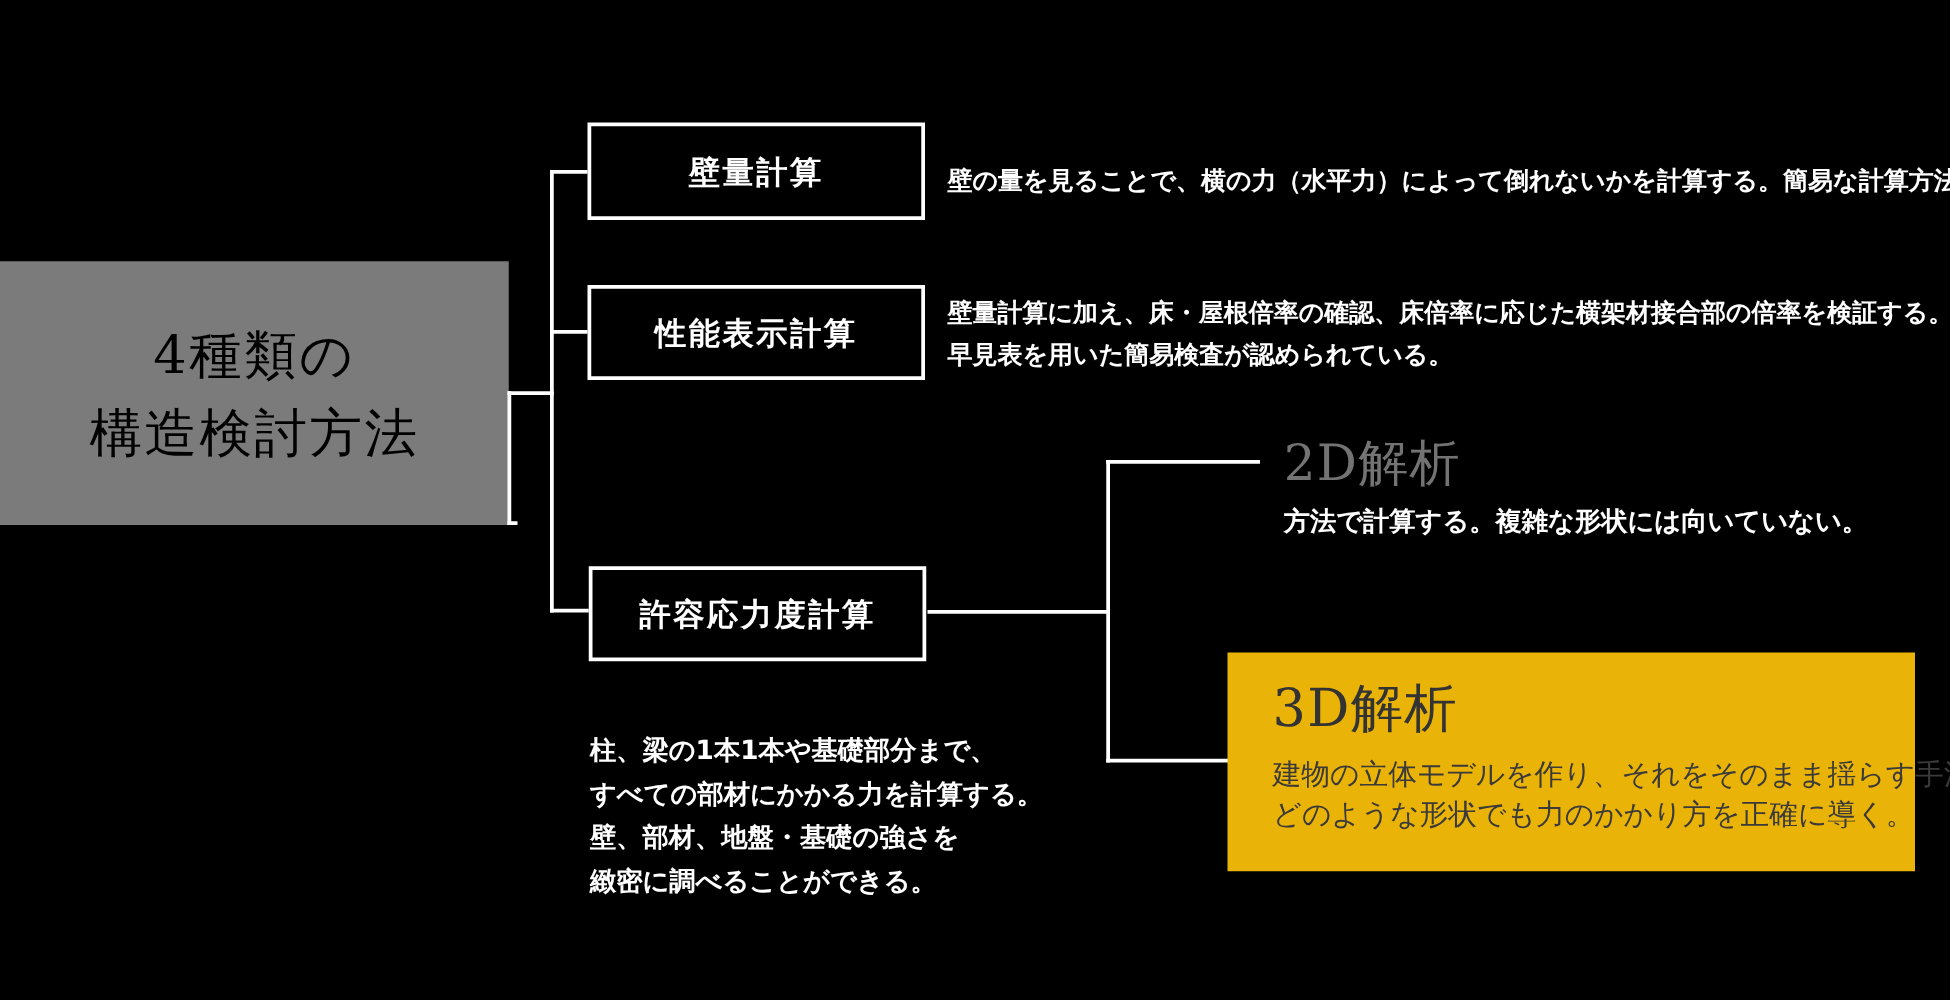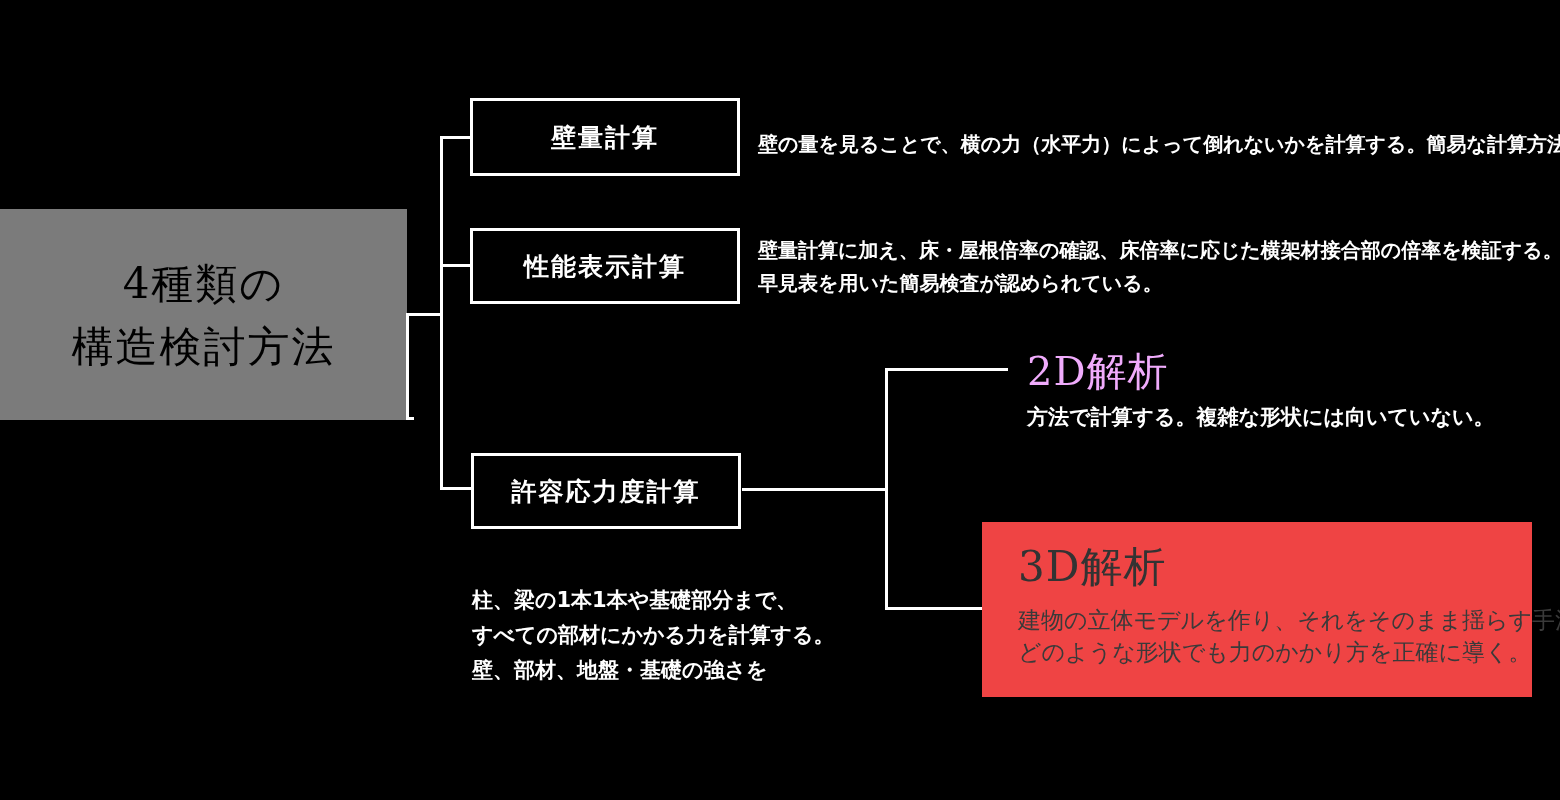--- a/index.html
+++ b/index.html
@@ -49,29 +49,29 @@
   .desc-2{left:758px;top:234px;font-size:20px;line-height:33px;}
   .desc-3{left:472px;top:543px;font-size:21px;line-height:35px;margin-top:40px;}
   
   .stub-2      {left:742px;top:488px;width:144px;height:3px;}
   .trunk-2     {left:885px;top:368px;width:3px;height:242px;}
   .branch-2d   {left:885px;top:368px;width:123px;height:3px;}
   .branch-3d   {left:885px;top:607px;width:99px;height:3px;}
   
   .sub-title-2d{
     position:absolute;left:1027px;top:351px;
-    color:#f0abfc;
+    color:#737373;
     font-family:"DejaVu Serif","Liberation Serif",serif;
     font-size:40px;line-height:1;letter-spacing:1px;white-space:nowrap;text-align:right;
   }
   .desc-2d{left:1027px;top:400px;font-size:21px;line-height:35px;}
   
   .sub-panel-3d{
     position:absolute;left:982px;top:522px;width:550px;height:175px;
-    background:#ef4444;box-sizing:border-box;
+    background:#eab308;box-sizing:border-box;
   }
   .sub-title-3d{
     position:absolute;left:36px;top:24px;
     color:#333333;
     font-family:"DejaVu Serif","Liberation Serif",serif;
     font-size:42px;line-height:1;letter-spacing:1px;white-space:nowrap;
   }
   .desc-3d{
     position:absolute;left:36px;top:82px;
     color:#3a3a3a;font-size:23px;line-height:32px;font-weight:normal;
@@ -110,20 +110,21 @@
     <div>壁の量を見ることで、横の力（水平力）によって倒れないかを計算する。簡易な計算方法。</div>
   </div>
   <div class="desc desc-2">
     <div>壁量計算に加え、床・屋根倍率の確認、床倍率に応じた横架材接合部の倍率を検証する。</div>
     <div>早見表を用いた簡易検査が認められている。</div>
   </div>
   <div class="desc desc-3">
     <div>柱、梁の1本1本や基礎部分まで、</div>
     <div>すべての部材にかかる力を計算する。</div>
     <div>壁、部材、地盤・基礎の強さを</div>
+    <div>緻密に調べることができる。</div>
   </div>
 
   <div class="line stub-2"></div>
   <div class="line trunk-2"></div>
   <div class="line branch-2d"></div>
   <div class="line branch-3d"></div>
 
   <div class="sub-title-2d">2D解析</div>
   <div class="desc desc-2d">
     <div>方法で計算する。複雑な形状には向いていない。</div>

